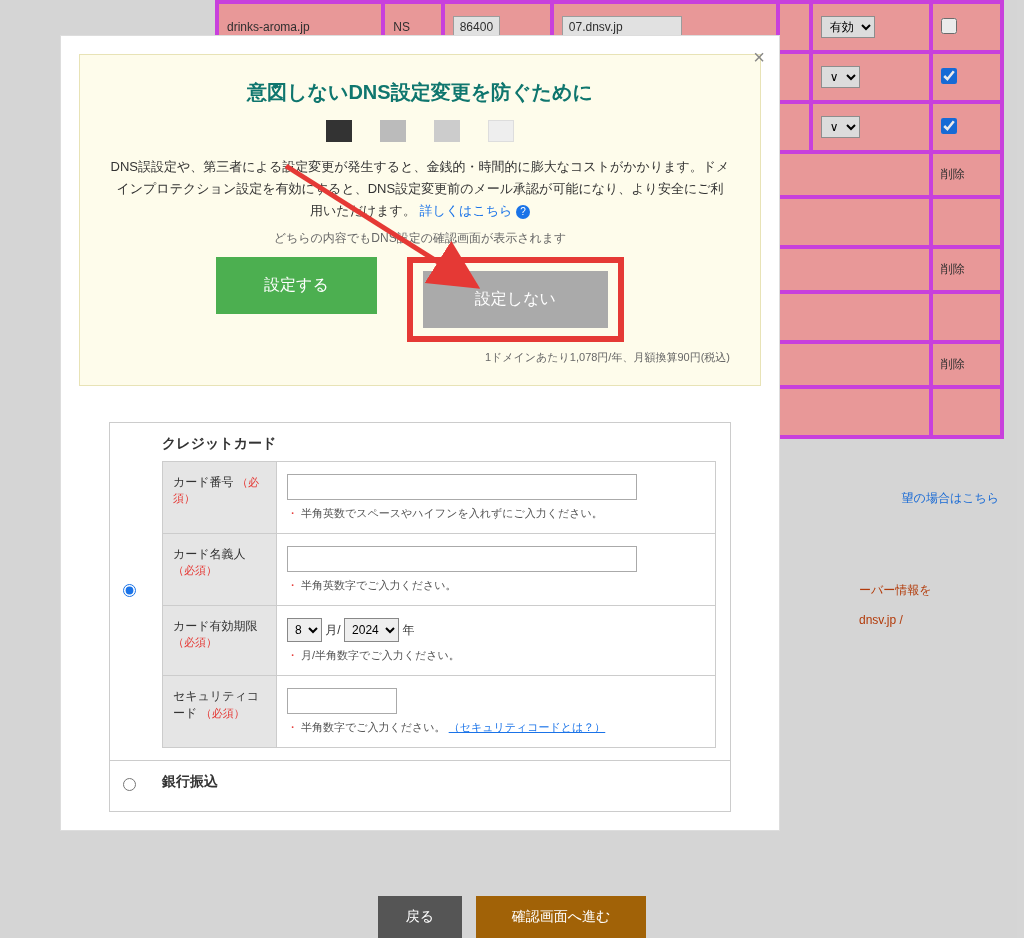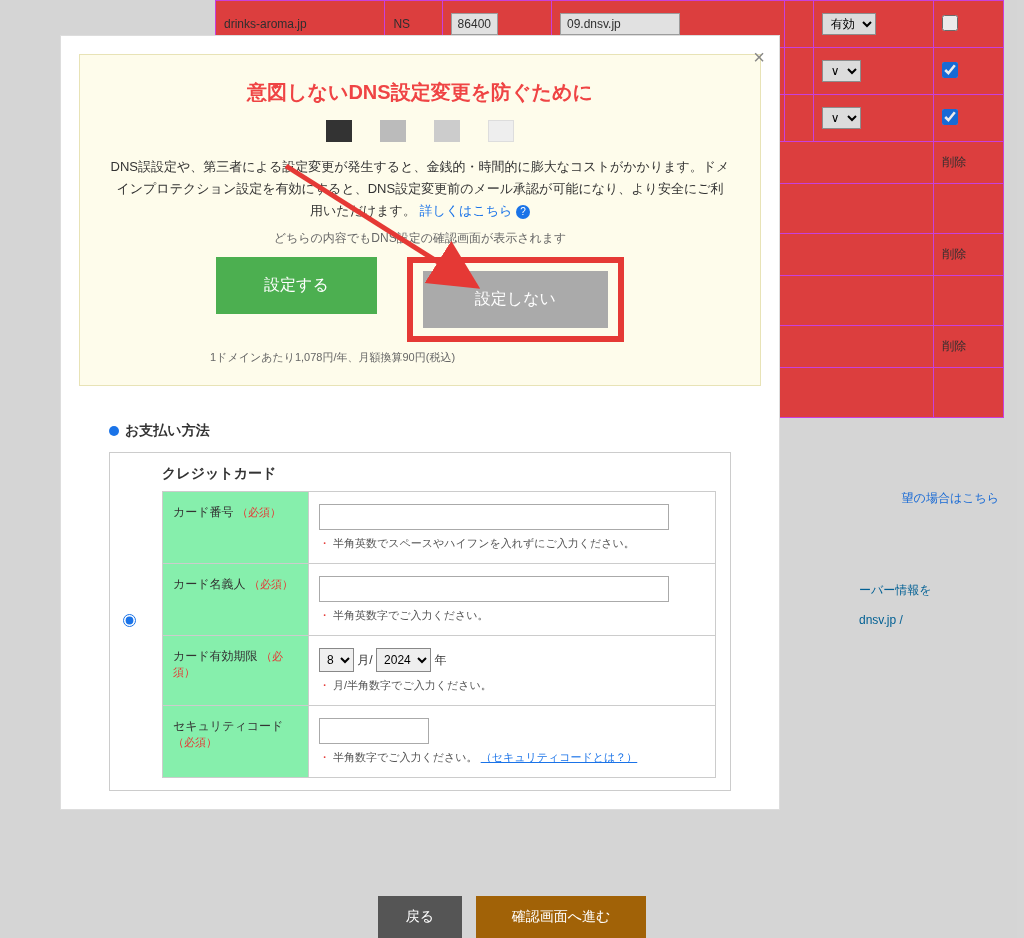--- a/index.html
+++ b/index.html
@@ -1,79 +1,79 @@
 <!DOCTYPE html>
 <html><head>
   <meta charset="utf-8">
   <style>
     *{box-sizing:border-box;margin:0;padding:0}
     body{font-family:"Hiragino Sans","Meiryo",sans-serif;background:#e8e8e8;width:1024px;height:938px;position:relative;overflow:hidden;font-size:13px;color:#333}
     .bg-table{position:absolute;top:0;left:215px;right:20px}
     .bg-table table{border-collapse:collapse;width:100%}
-    .bg-table td{border:1px solid #d946ef;padding:12px 8px;font-size:12px;background:#ef4444;height:40px}
+    .bg-table td{border:4px solid #d946ef;padding:12px 8px;font-size:12px;background:#fca5a5;height:40px}
     .bg-input{border:1px solid #aaa;padding:3px 6px;font-size:12px;background:#f5f5f5;display:inline-block}
     .bg-select{border:1px solid #999;padding:2px 4px;font-size:12px}
     .bg-chk{width:16px;height:16px;accent-color:#1a73e8}
     .bg-delhdr{background:#ddd;padding:8px;font-size:12px}
     .overlay{position:absolute;inset:0;background:rgba(0,0,0,.08)}
     .modal{position:absolute;top:35px;left:60px;width:720px;background:#fff;padding:18px;border:1px solid #ddd}
     .close-x{position:absolute;top:10px;right:14px;font-size:20px;color:#888;cursor:pointer;font-weight:300}
     .promo{background:#fefceb;border:1px solid #e8e3b6;padding:24px 30px 20px;text-align:center}
-    .promo h2{color:#ef4444;font-size:20px;font-weight:bold;margin-bottom:14px}
+    .promo h2{color:#0f766e;font-size:20px;font-weight:bold;margin-bottom:14px}
     .promo-icons{display:flex;justify-content:center;gap:28px;margin-bottom:14px}
     .promo-icons span{width:26px;height:22px;background:#333}
     .promo-icons span:nth-child(2){background:#bbb}
     .promo-icons span:nth-child(3){background:#ccc}
     .promo-icons span:nth-child(4){background:#eee;border:1px solid #ddd}
     .promo-body{font-size:13px;line-height:1.7;color:#333;margin-bottom:8px}
     .promo-link{color:#1a73e8}
     .info-icon{display:inline-block;width:14px;height:14px;border-radius:50%;background:#1a73e8;color:#fff;font-size:10px;line-height:14px;text-align:center;vertical-align:middle}
     .promo-note{font-size:12px;color:#666;margin-bottom:10px}
     .promo-btns{display:flex;justify-content:center;gap:0;align-items:flex-start;margin-bottom:8px}
     .btn-set{background:#4caf50;color:#fff;border:none;padding:18px 48px;font-size:16px;cursor:pointer;margin-right:30px}
     .btn-noset-wrap{position:relative;border:6px solid #e53935;padding:8px 10px}
     .btn-noset{background:#aaa;color:#fff;border:none;padding:18px 52px;font-size:16px;cursor:pointer}
-    .price-note{font-size:11px;color:#666;text-align:left;margin-left:100px}
+    .price-note{font-size:11px;color:#666;text-align:right;margin-left:100px}
     .arrow-svg{position:absolute;top:120px;left:215px;pointer-events:none}
     .pay-section{margin-top:36px;padding:0 30px}
     .pay-head{font-size:14px;font-weight:bold;margin-bottom:12px;display:flex;align-items:center;gap:6px}
     .pay-head::before{content:"";width:10px;height:10px;border-radius:50%;background:#1a73e8;display:inline-block}
     .pay-opt{border:1px solid #ccc;display:flex;align-items:center;border-bottom:none}
     .pay-opt:last-child{border-bottom:1px solid #ccc}
     .pay-radio{width:38px;padding:14px 0;text-align:center}
     .pay-radio input{accent-color:#1a73e8}
     .pay-content{flex:1;padding:12px 14px}
     .pay-title{font-size:14px;font-weight:bold;margin-bottom:8px}
     .pay-sub{font-size:11px;color:#555;margin-bottom:12px}
     .cc-tbl{width:100%;border-collapse:collapse}
     .cc-tbl td{border:1px solid #ccc;padding:12px 10px;font-size:12px;vertical-align:top}
-    .cc-tbl .lbl{width:146px;background:#86efac}
+    .cc-tbl .lbl{width:114px;background:#e5e5e5}
     .req{color:#e53935;font-size:11px}
     .cc-tbl input[type=text]{width:350px;border:1px solid #aaa;padding:5px;font-size:12px}
     .hint{font-size:11px;color:#555;margin-top:6px}
     .hint::before{content:"・ ";color:#e53935}
     .cc-sel{border:1px solid #888;padding:3px;font-size:12px}
     .seclink{color:#1a73e8;text-decoration:underline}
     .btm-link{position:absolute;top:490px;right:25px;color:#1a73e8;font-size:12px;}
-    .btm-info{position:absolute;top:582px;right:25px;font-size:12px;color:#0369a1;text-align:left;width:140px}
+    .btm-info{position:absolute;top:582px;right:25px;font-size:12px;color:#c2410c;text-align:left;width:140px}
     .footer-btns{position:absolute;bottom:0;left:0;right:0;text-align:center;padding:14px 0 0}
     .btn-back{background:#555;color:#fff;border:none;padding:12px 28px;font-size:14px;margin-right:10px;cursor:pointer}
     .btn-confirm{background:#a16207;color:#fff;border:none;padding:12px 36px;font-size:14px;cursor:pointer}
   </style>
 </head>
 <body>
 
 <div class="bg-table">
   <table>
     <tbody>
         <tr>
           <td>drinks-aroma.jp</td>
           <td>NS</td>
           <td><span class="bg-input">86400</span></td>
-          <td><span class="bg-input" style="width:120px">09.dnsv.jp</span></td>
+          <td><span class="bg-input" style="width:120px">07.dnsv.jp</span></td>
           <td></td>
           <td><select class="bg-select"><option>有効</option></select></td>
           <td><input type="checkbox" class="bg-chk" style=""></td>
         </tr>
     <tr>
           <td></td>
           <td></td>
           <td></td>
           <td></td>
           <td></td>
@@ -146,21 +146,20 @@
   <svg class="arrow-svg" width="250" height="170">
     <defs>
         <marker id="ah" markerWidth="12" markerHeight="12" refX="9" refY="5" orient="auto">
           <path d="M0,0 L10,5 L0,10 Z" fill="#e53935"></path>
         </marker>
       </defs>
     <line x1="10" y1="10" x2="200" y2="130" stroke="#e53935" stroke-width="5" marker-end="url(#ah)"></line>
   </svg>
 
   <div class="pay-section">
-    <div class="pay-head">お支払い方法</div>
 
     <div class="pay-opt">
       <div class="pay-radio"><input type="radio" checked="" style=""></div>
       <div class="pay-content">
         <div class="pay-title">クレジットカード</div>
         <table class="cc-tbl">
           <tbody>
               <tr>
             <td class="lbl"><span>カード番号</span> <span class="req">（必須）</span></td>
             <td><input type="text" style=""><div class="hint">半角英数でスペースやハイフンを入れずにご入力ください。</div></td>
@@ -180,19 +179,25 @@
           <tr>
             <td class="lbl"><span>セキュリティコード</span> <span class="req">（必須）</span></td>
             <td><input type="text" style="width: 110px;"><div class="hint"><span>半角数字でご入力ください。</span> <a class="seclink">（セキュリティコードとは？）</a></div></td>
           </tr>
         </tbody>
           </table>
       </div>
     </div>
 
 
+    <div class="pay-opt">
+      <div class="pay-radio"><input type="radio" style=""></div>
+      <div class="pay-content">
+          <div class="pay-title">銀行振込</div>
+        </div>
+    </div>
   </div>
 </div>
 
 <div class="footer-btns">
   <button class="btn-back">戻る</button>
   <button class="btn-confirm">確認画面へ進む</button>
 </div>
 
 </body></html>

